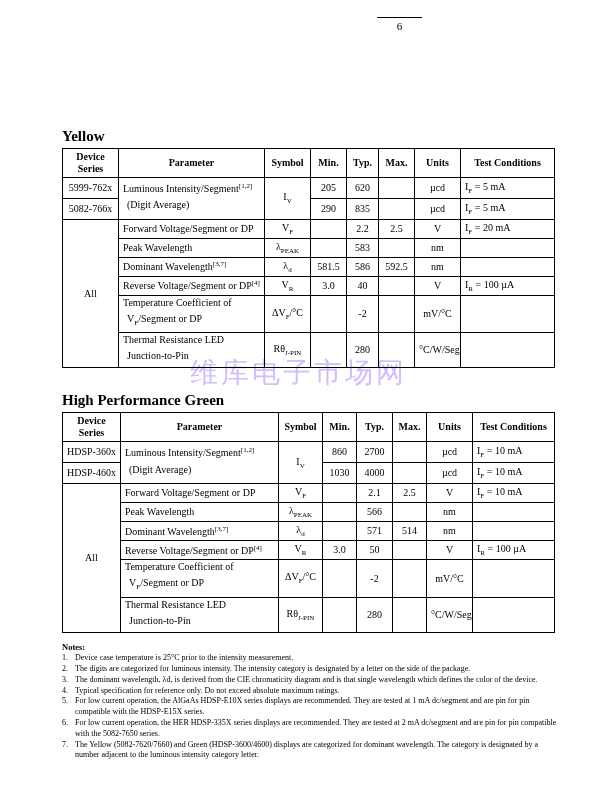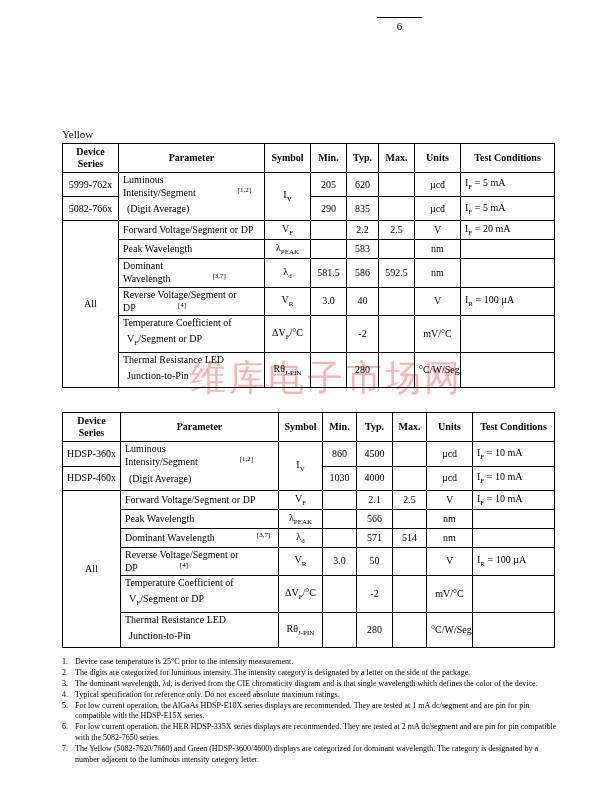--- a/index.html
+++ b/index.html
@@ -9,46 +9,46 @@
     background: #ffffff; color: #000;
     font-family: "Liberation Serif", "DejaVu Serif", serif;
   }
   .page { position: relative; width: 612px; height: 792px; background: #fff; overflow: hidden; }
 
   .pagenum-rule { position: absolute; top: 17px; left: 377px; width: 45px; border-top: 1.5px solid #000; }
   .pagenum { position: absolute; top: 20px; left: 377px; width: 45px; text-align: center; font-size: 11px; }
 
   .watermark {
     position: absolute; left: 190px; top: 354px;
-    font-size: 36px; letter-spacing: 3px;
-    color: #ef4444; opacity: 0.40;
+    font-size: 28px; letter-spacing: 3px;
+    color: #8b5cf6; opacity: 0.40;
     font-family: "DejaVu Sans", sans-serif;
     pointer-events: none; white-space: nowrap;
   }
 
   .content { position: absolute; left: 62px; top: 128px; width: 500px; }
 
-  .sec-title { font-weight: normal; font-size: 11px; margin: 0 0 3px 0; }
+  .sec-title { font-weight: bold; font-size: 15px; margin: 0 0 3px 0; }
   .green-section { margin-top: 24px; }
 
   table.spec-table { border-collapse: collapse; table-layout: fixed; width: 492px; border-radius: 29px; }
   .spec-table td, .spec-table th {
     border: 1px solid #000;
     font-size: 10px; line-height: 1.2;
     padding: 1px 4px; vertical-align: middle;
     overflow: hidden;
   }
   .spec-table th { font-weight: bold; text-align: center; padding: 2px 2px; }
   tr.h-head { height: 28px; }
   tr.h-lum { height: 21px; }
   tr.h-std { height: 19px; }
   td.ctr { text-align: center; }
   td.param, td.test { text-align: left; }
   sub { font-size: 7px; }
-  sup.ref { font-size: 7px; margin-left: 42px; }
+  sup.ref { font-size: 7px; }
   .p2 { margin: 4px; }
   .spec-table span:empty, .spec-table sub:empty, .spec-table sup:empty, .spec-table div:empty { display: none; }
 
   .notes { margin-top: 9px; width: 500px; font-size: 8px; line-height: 1.35; }
   .notes-title { font-weight: bold; font-size: 8.5px; }
   .note { display: flex; }
   .note-num { width: 13px; flex: 0 0 auto; }
   .note-text { flex: 1 1 auto; font-family: Liberation Serif, serif; }
 </style>
 </head>
@@ -158,20 +158,21 @@
           <td class="ctr">280</td>
           <td class="ctr"></td>
           <td class="ctr">°C/W/Seg</td>
           <td class="test"></td>
         </tr>
       </tbody>
         </table>
     </div>
 
     <div class="section green-section">
+      <div class="sec-title">High Performance Green</div>
       <table class="spec-table">
         <colgroup>
           <col style="width:58px">
             <col style="width:158px">
             <col style="width:44px">
             <col style="width:34px">
             <col style="width:36px">
             <col style="width:34px">
             <col style="width:46px">
             <col style="width:82px">
@@ -185,21 +186,21 @@
           <th>Typ.</th>
           <th>Max.</th>
           <th>Units</th>
           <th>Test Conditions</th>
         </tr>
         <tr class="h-lum">
           <td class="ctr">HDSP-360x</td>
           <td class="param" rowspan="2"><span>Luminous Intensity/Segment</span><sup class="ref">[1,2]</sup><div class="p2">(Digit Average)</div></td>
           <td class="ctr" rowspan="2"><span>I</span><sub>V</sub></td>
           <td class="ctr">860</td>
-          <td class="ctr">4500</td>
+          <td class="ctr">2700</td>
           <td class="ctr"></td>
           <td class="ctr">µcd</td>
           <td class="test"><span>I</span><sub>F</sub><span> = 10 mA</span></td>
         </tr>
         <tr class="h-lum">
           <td class="ctr">HDSP-460x</td>
           <td class="ctr">1030</td>
           <td class="ctr">4000</td>
           <td class="ctr"></td>
           <td class="ctr">µcd</td>
@@ -258,20 +259,21 @@
           <td class="ctr">280</td>
           <td class="ctr"></td>
           <td class="ctr">°C/W/Seg</td>
           <td class="test"></td>
         </tr>
       </tbody>
         </table>
     </div>
 
     <div class="notes">
+      <div class="notes-title">Notes:</div>
       <div class="note">
           <span class="note-num">1.</span>
           <span class="note-text">Device case temperature is 25°C prior to the intensity measurement.</span>
         </div>
       <div class="note">
           <span class="note-num">2.</span>
           <span class="note-text">The digits are categorized for luminous intensity. The intensity category is designated by a letter on the side of the package.</span>
         </div>
       <div class="note">
           <span class="note-num">3.</span>

